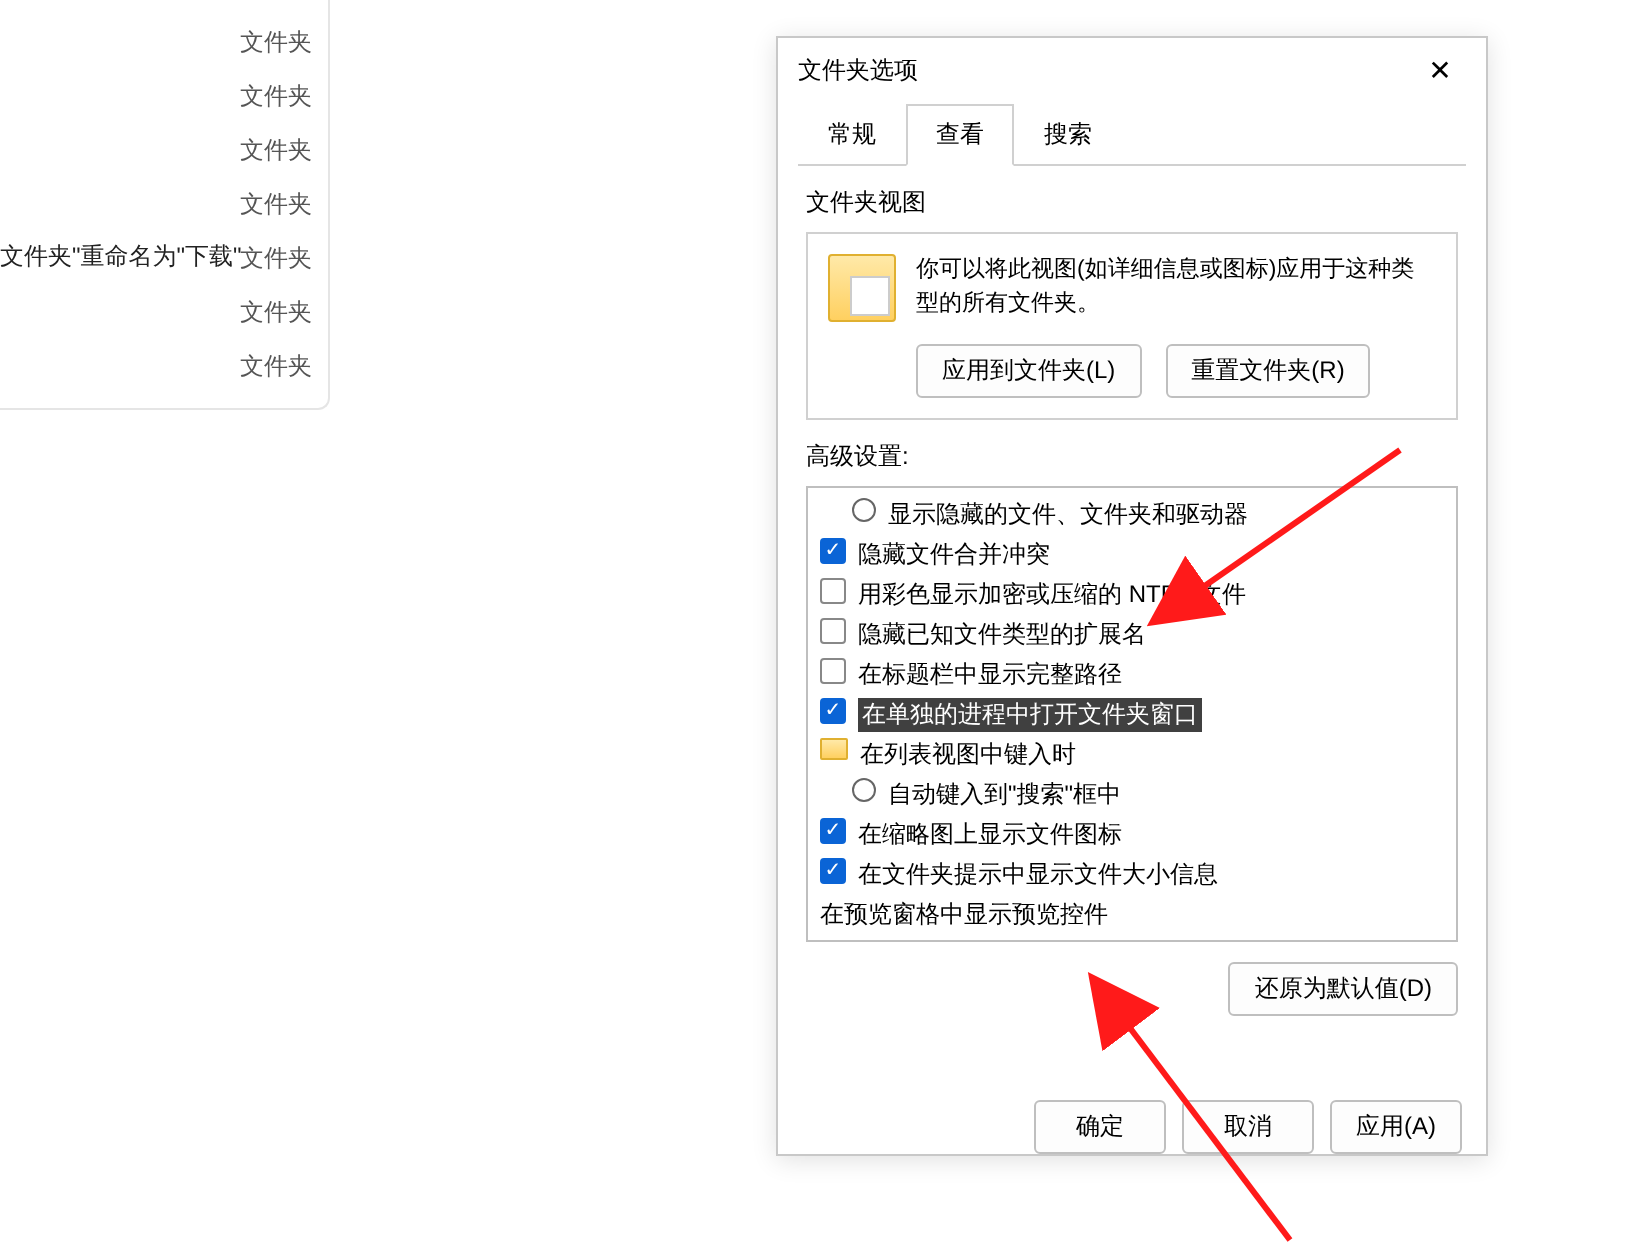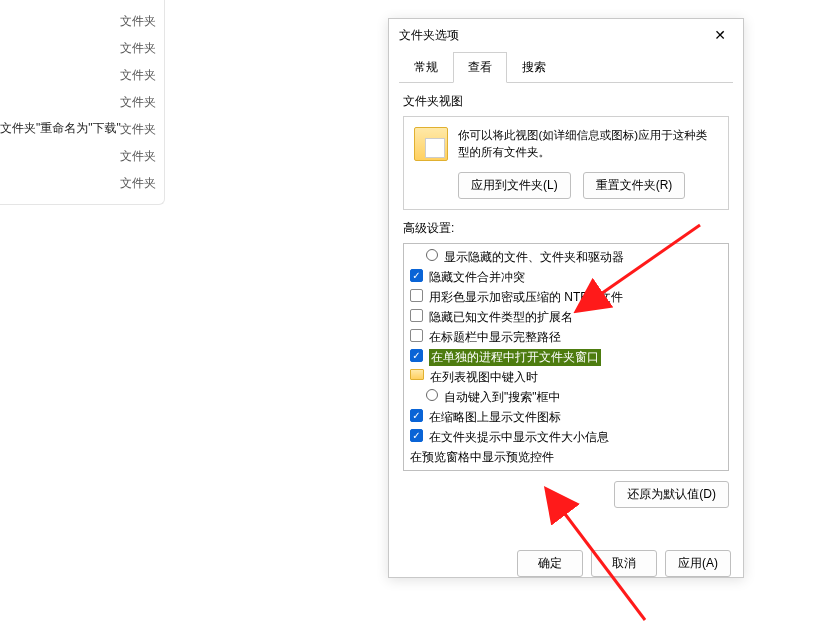--- a/index.html
+++ b/index.html
@@ -36,21 +36,21 @@
   .fv-buttons { display: flex; gap: 12px; margin-top: 10px; justify-content: flex-start; }
   .btn { font-size: 12px; padding: 4px 12px; border: 1px solid #bfbfbf; background: #fdfdfd; cursor: pointer; border-radius: 3px; white-space: nowrap; }
 
   .tree-box { border: 1px solid #bfbfbf; height: 228px; overflow: auto; padding: 4px 6px; font-size: 12px; }
   .tree-row { display: flex; align-items: flex-start; gap: 6px; padding: 1.5px 0; white-space: nowrap; }
   .tree-row .chk { width: 13px; height: 13px; border: 1px solid #888; border-radius: 2px; display: inline-flex; align-items: center; justify-content: center; font-size: 10px; line-height: 1; cursor: pointer; }
   .tree-row .chk.checked { background: #0a64d6; border-color: #0a64d6; color: #fff; }
   .tree-row .radio { width: 12px; height: 12px; border: 1.5px solid #666; border-radius: 50%; display: inline-flex; align-items: center; justify-content: center; cursor: pointer; }
   .tree-row .radio.sel::after { content: ""; width: 6px; height: 6px; background: #0a64d6; border-radius: 50%; }
   .tree-row.indent1 { padding-left: 16px; }
-  .tree-row .lbl.sel { background: #4d7c0f; color: #fff; padding: 0 2px; }
+  .tree-row .lbl.sel { background: #404040; color: #fff; padding: 0 2px; }
   .folder-glyph { width: 14px; height: 11px; background: linear-gradient(#ffe9a8,#ffd060); border: 1px solid #e0b030; border-radius: 1px; }
 
   .restore-row { display: flex; justify-content: flex-end; margin: 10px 14px 0; }
   .footer { position: absolute; left: 0; right: 0; bottom: 0; height: 44px; display: flex; justify-content: flex-end; align-items: flex-end; gap: 8px; padding: 0 12px; }
 
   
   .arrow { position: absolute; pointer-events: none; }
 </style>
 </head>
 <body>

